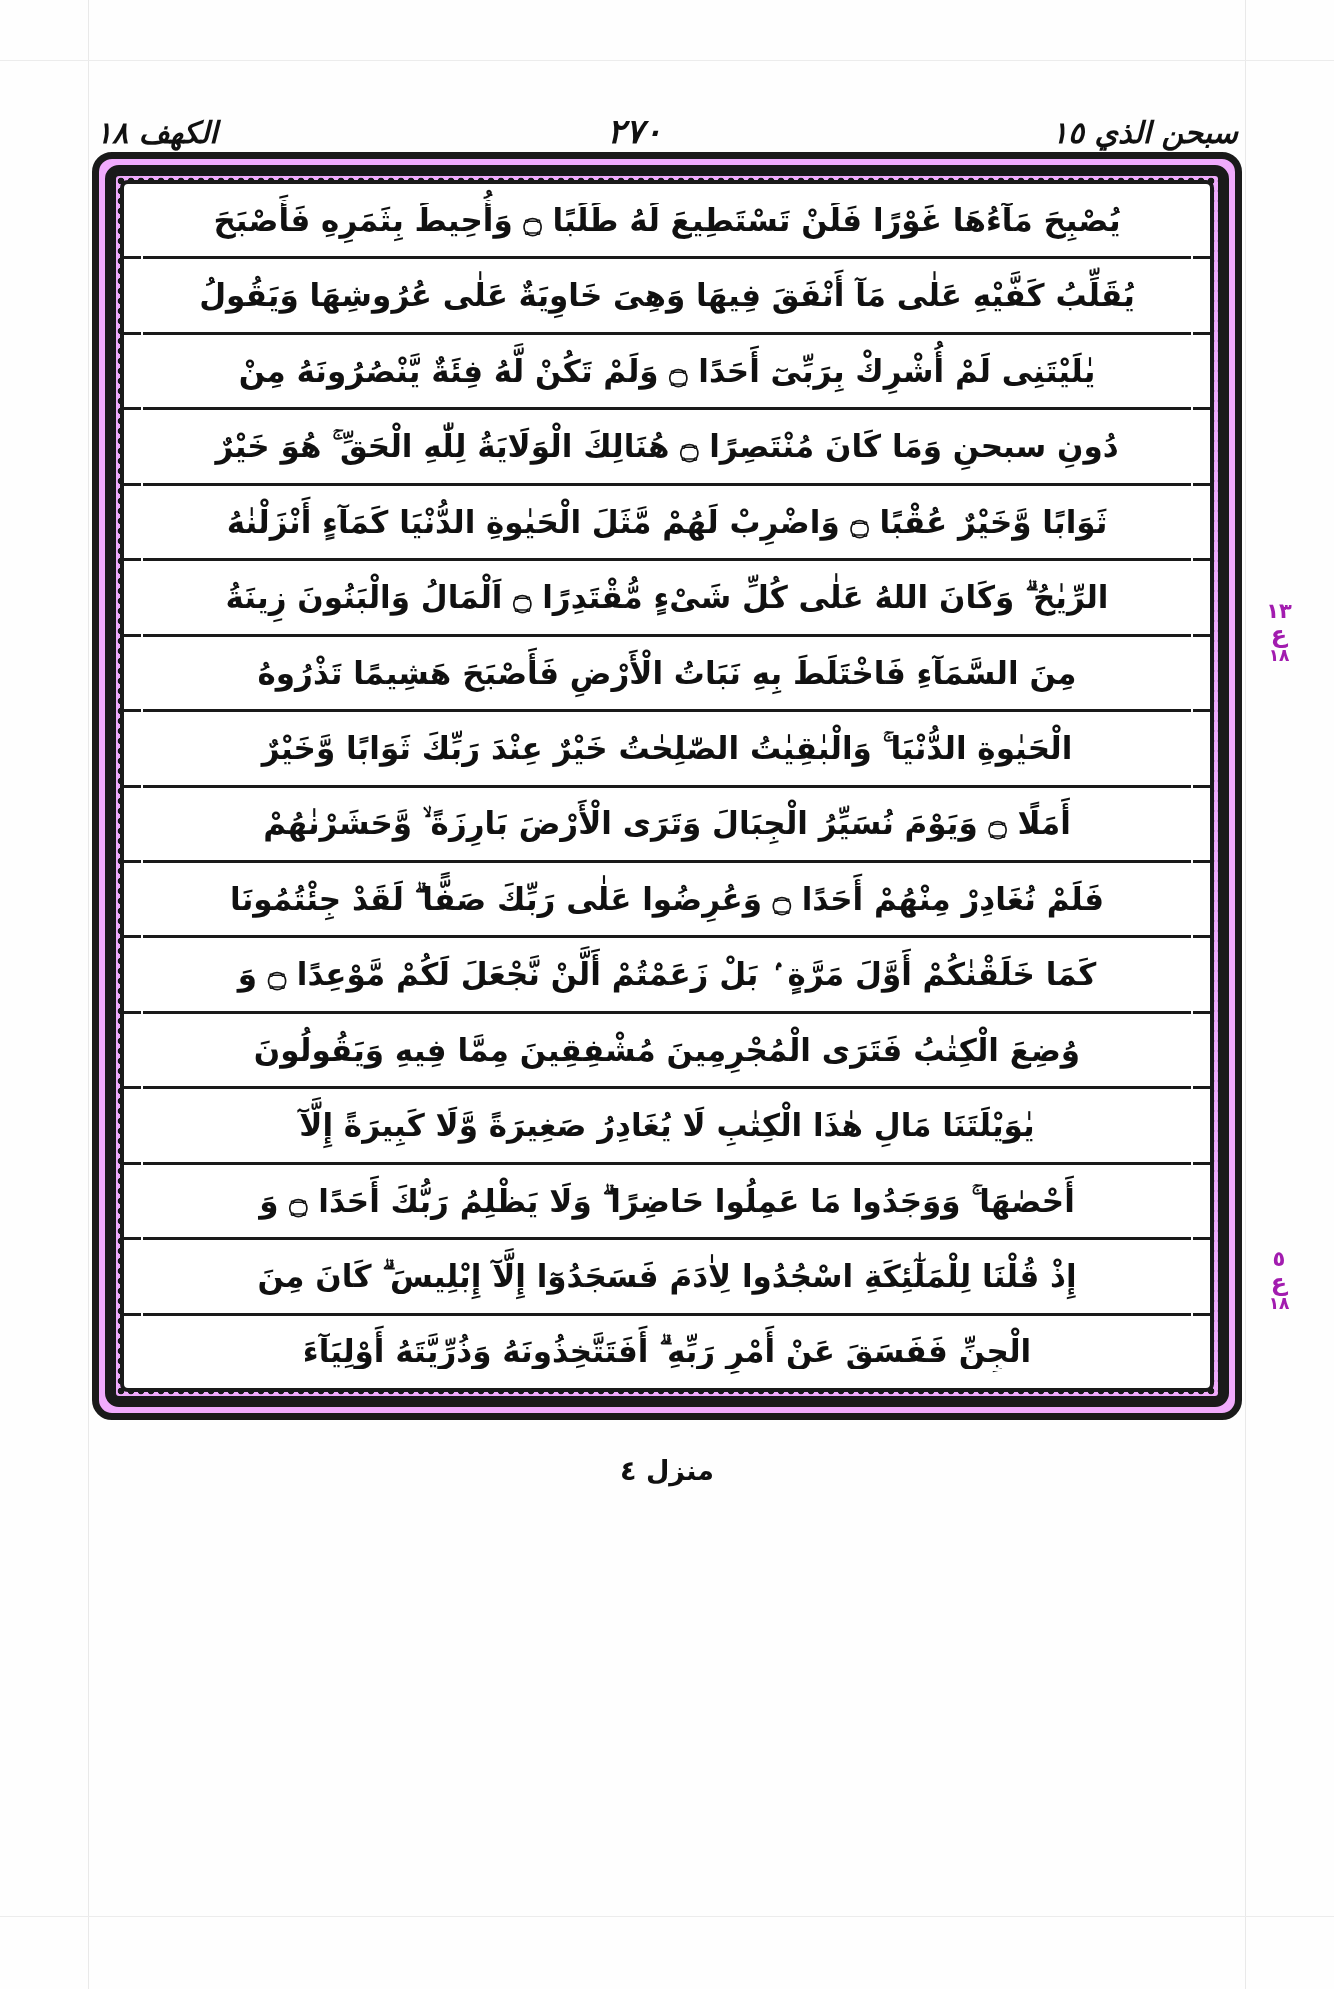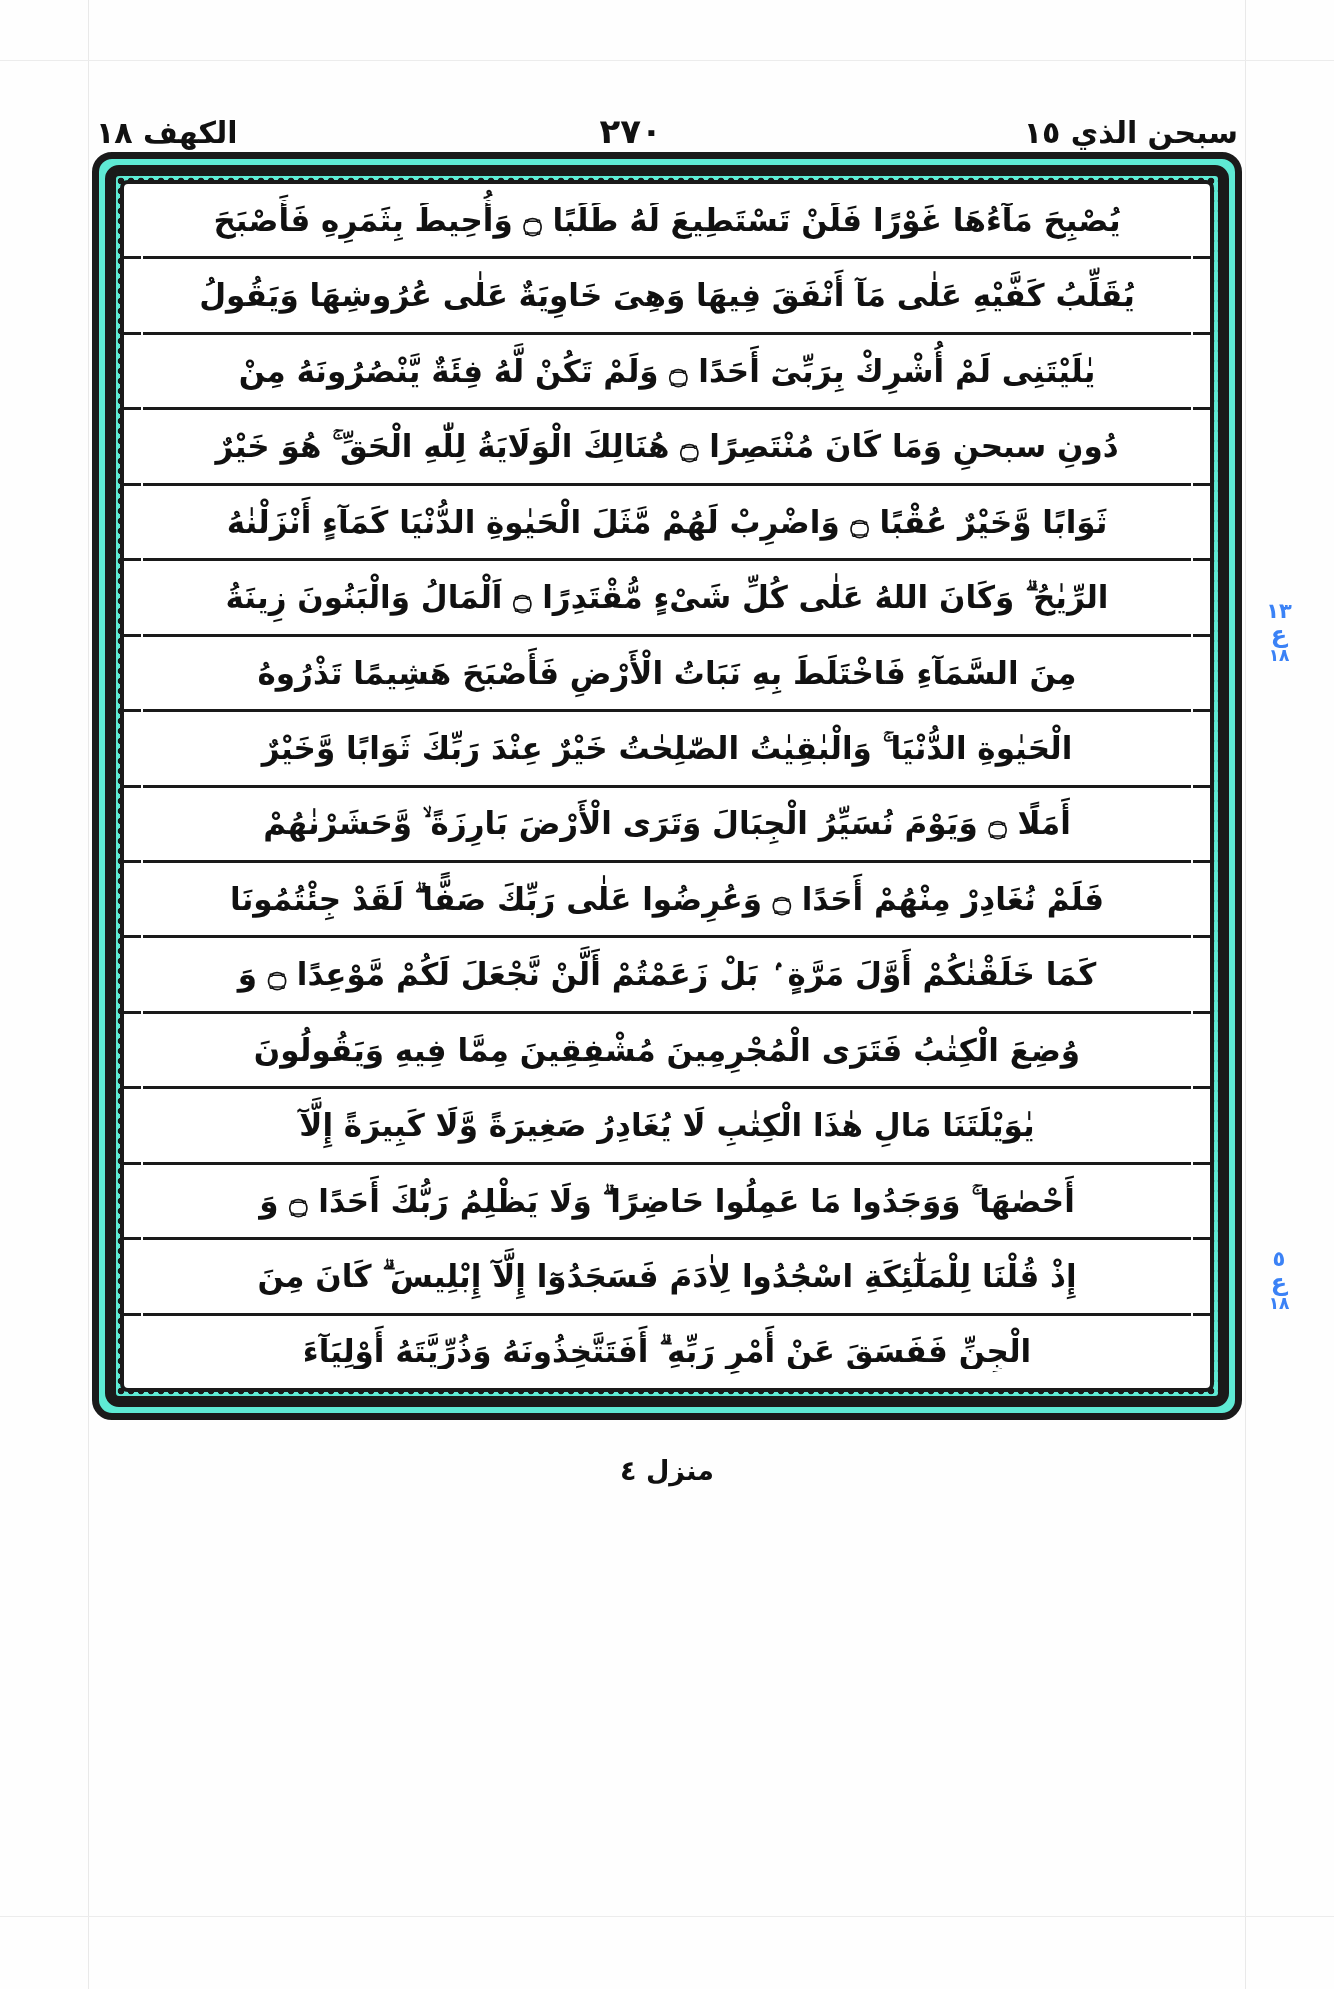--- a/index.html
+++ b/index.html
@@ -54,36 +54,37 @@
     direction: rtl;
   }
   .hdr-item {
     font-family: "DejaVu Sans", sans-serif;
     font-size: 30px;
     font-weight: 700;
     color: #111111;
     line-height: 1;
     white-space: nowrap;
     letter-spacing: 0.5px;
+    font-style: italic;
   }
   .hdr-juz   { order: 1; margin-top: 14px; }
   .hdr-page  { order: 2; font-size: 34px; letter-spacing: 2px; }
   .hdr-surah { order: 3; }
 
   
   .frame-outer {
     position: absolute;
     top: 152px;
     left: 92px;
     width: 1150px;
     height: 1268px;
     border: 7px solid #1a1a1a;
     border-radius: 20px;
     box-sizing: border-box;
-    background: #5eead4;
+    background: #f0abfc;
   }
   .frame-band {
     position: absolute;
     top: 6px;
     left: 6px;
     right: 6px;
     bottom: 6px;
     border: 11px solid #1a1a1a;
     border-radius: 14px;
     box-sizing: border-box;
@@ -152,21 +153,21 @@
   
   .ruku {
     position: absolute;
     left: 1252px;
     width: 54px;
     display: flex;
     flex-direction: column;
     align-items: center;
     justify-content: center;
     direction: rtl;
-    color: #3b82f6;
+    color: #a21caf;
     font-family: "DejaVu Sans", sans-serif;
     line-height: 1.05;
   }
   .ruku .r-num   { font-size: 21px; font-weight: 700; }
   .ruku .r-glyph { font-size: 24px; font-weight: 700; }
   .ruku .r-sura  { font-size: 17px; font-weight: 700; }
   .ruku-1 { top: 600px; }
   .ruku-2 { top: 1248px; }
 
   

